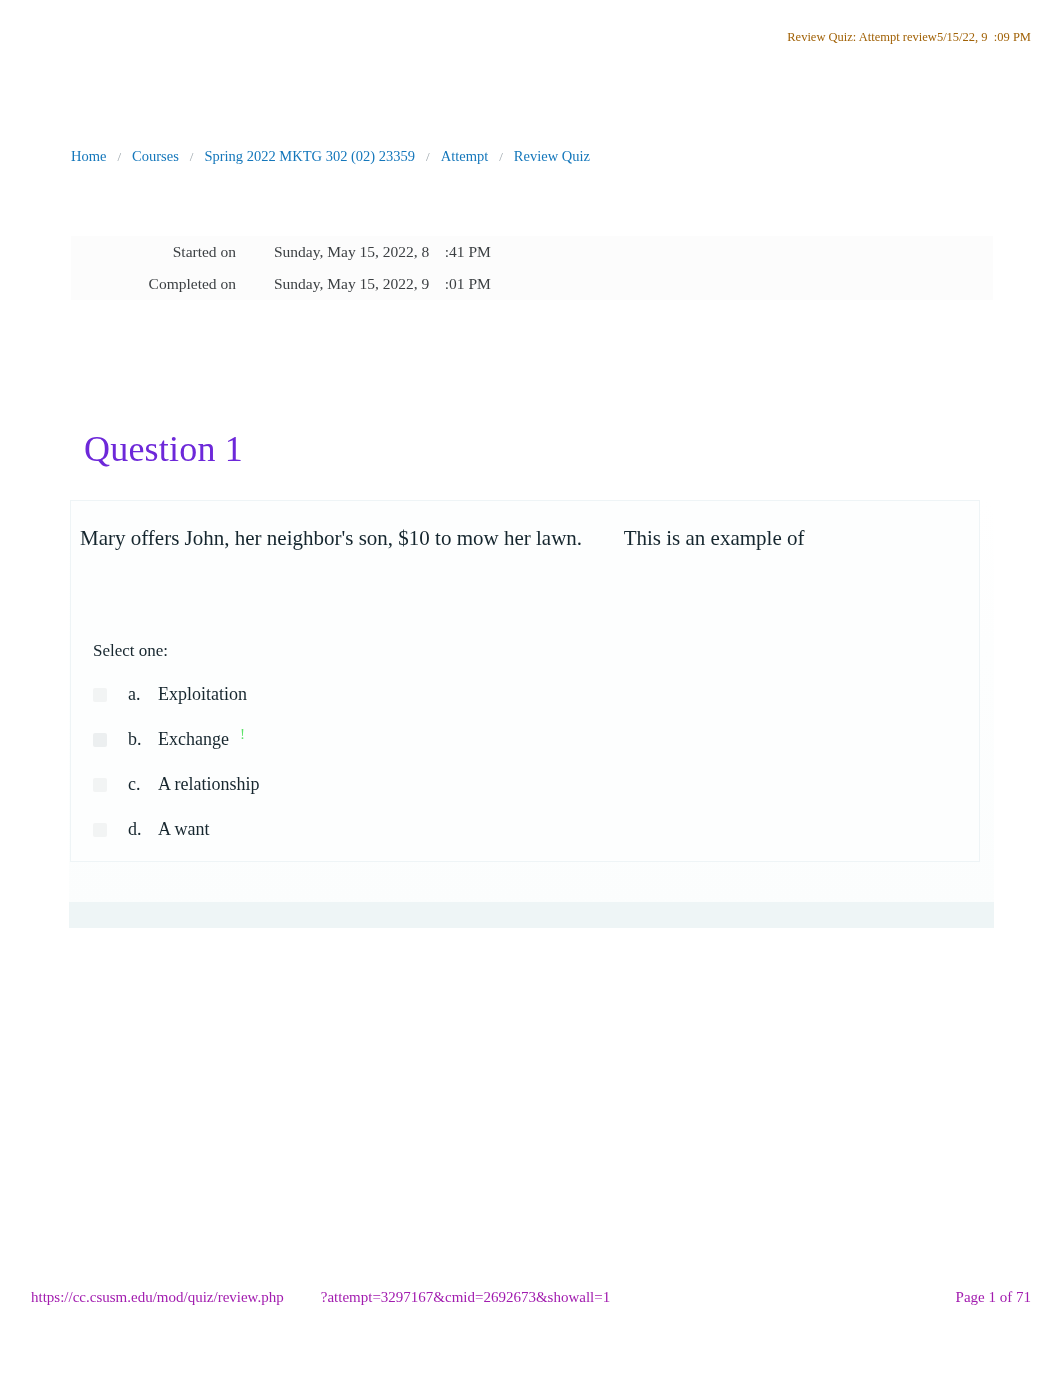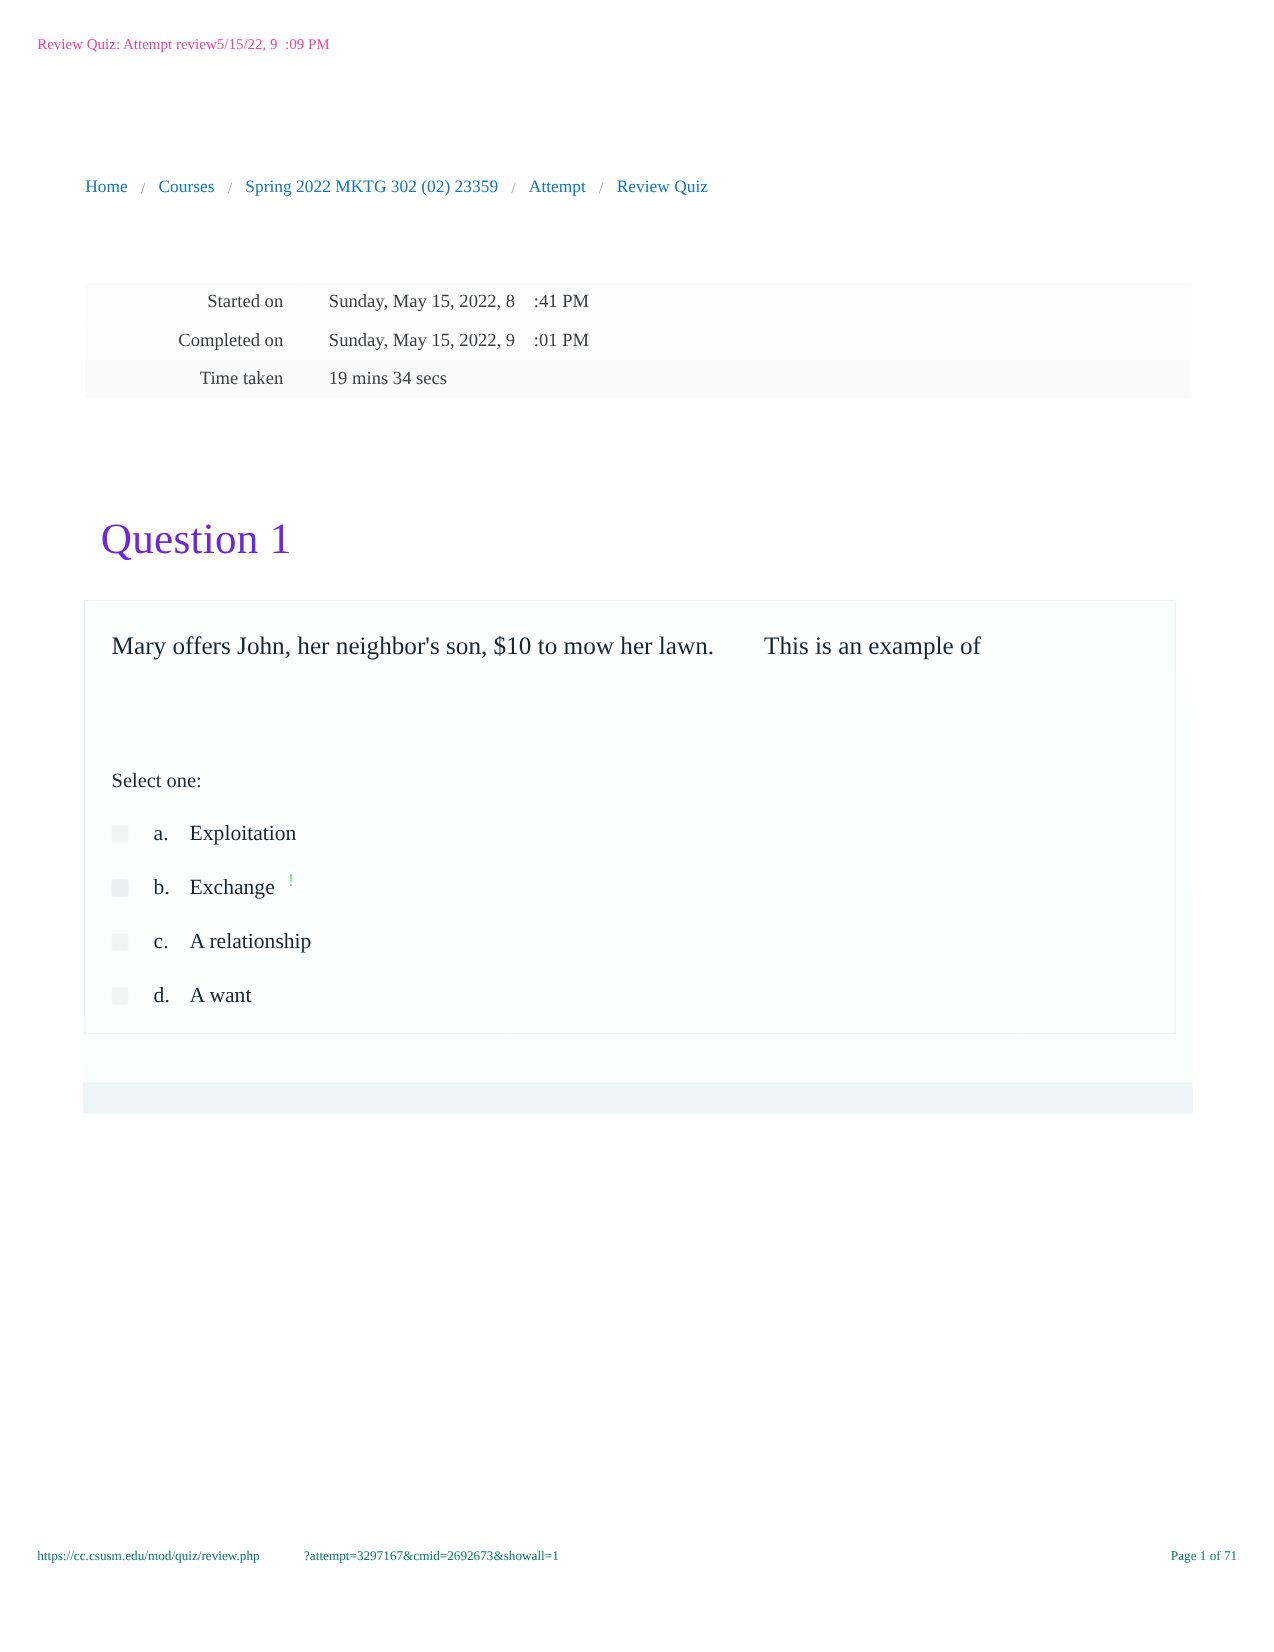--- a/index.html
+++ b/index.html
@@ -17,26 +17,26 @@
   }
 
   
   .print-header {
     position: absolute;
     top: 27px;
     left: 0;
     width: 1062px;
     height: 20px;
     display: flex;
-    justify-content: flex-start;
+    justify-content: flex-end;
     align-items: center;
     padding: 0 31px;
     box-sizing: border-box;
     font-size: 12.5px;
-    color: #ec4899;
+    color: #a16207;
   }
   .print-header .date { white-space: pre; }
 
   
   .breadcrumb {
     position: absolute;
     top: 148px;
     left: 71px;
     display: flex;
     align-items: center;
@@ -118,21 +118,21 @@
     left: 70px;
     width: 910px;
     height: 362px;
     background: #fdfefe;
     box-shadow: 0 0 0 1px rgba(225,235,238,.55) inset;
   }
 
   .q-text {
     position: absolute;
     top: 518px;
-    left: 93px;
+    left: 80px;
     width: 880px;
     font-size: 21px;
     line-height: 40px;
     color: #15262e;
     white-space: pre-wrap;
   }
 
   .select-one {
     position: absolute;
     top: 641px;
@@ -191,22 +191,22 @@
   .print-footer {
     position: absolute;
     top: 1288px;
     left: 0;
     width: 1062px;
     height: 18px;
     display: flex;
     align-items: center;
     padding: 0 31px;
     box-sizing: border-box;
-    font-size: 11px;
-    color: #0f766e;
+    font-size: 15px;
+    color: #a21caf;
   }
   .print-footer .url-base { white-space: pre; }
   .print-footer .url-query { margin-left: 37px; white-space: pre; }
   .print-footer .page-num { margin-left: auto; white-space: pre; }
 </style>
 </head>
 <body>
 
 <div class="print-header">
   <span>Review Quiz: Attempt review</span>
@@ -228,24 +228,20 @@
 <table class="info-table">
   <tbody>
     <tr class="odd">
       <td class="lbl">Started on</td>
       <td class="val">Sunday, May 15, 2022, 8    :41 PM</td>
     </tr>
     <tr class="odd">
       <td class="lbl">Completed on</td>
       <td class="val">Sunday, May 15, 2022, 9    :01 PM</td>
     </tr>
-    <tr class="even">
-      <td class="lbl">Time taken</td>
-      <td class="val">19 mins 34 secs</td>
-    </tr>
   </tbody>
 </table>
 
 <h1 class="q-heading">Question 1</h1>
 
 <div class="q-meta">
   <span>Correct</span><span class="grade">Points out of 1.00</span>
 </div>
 
 <div class="q-outer"></div>

